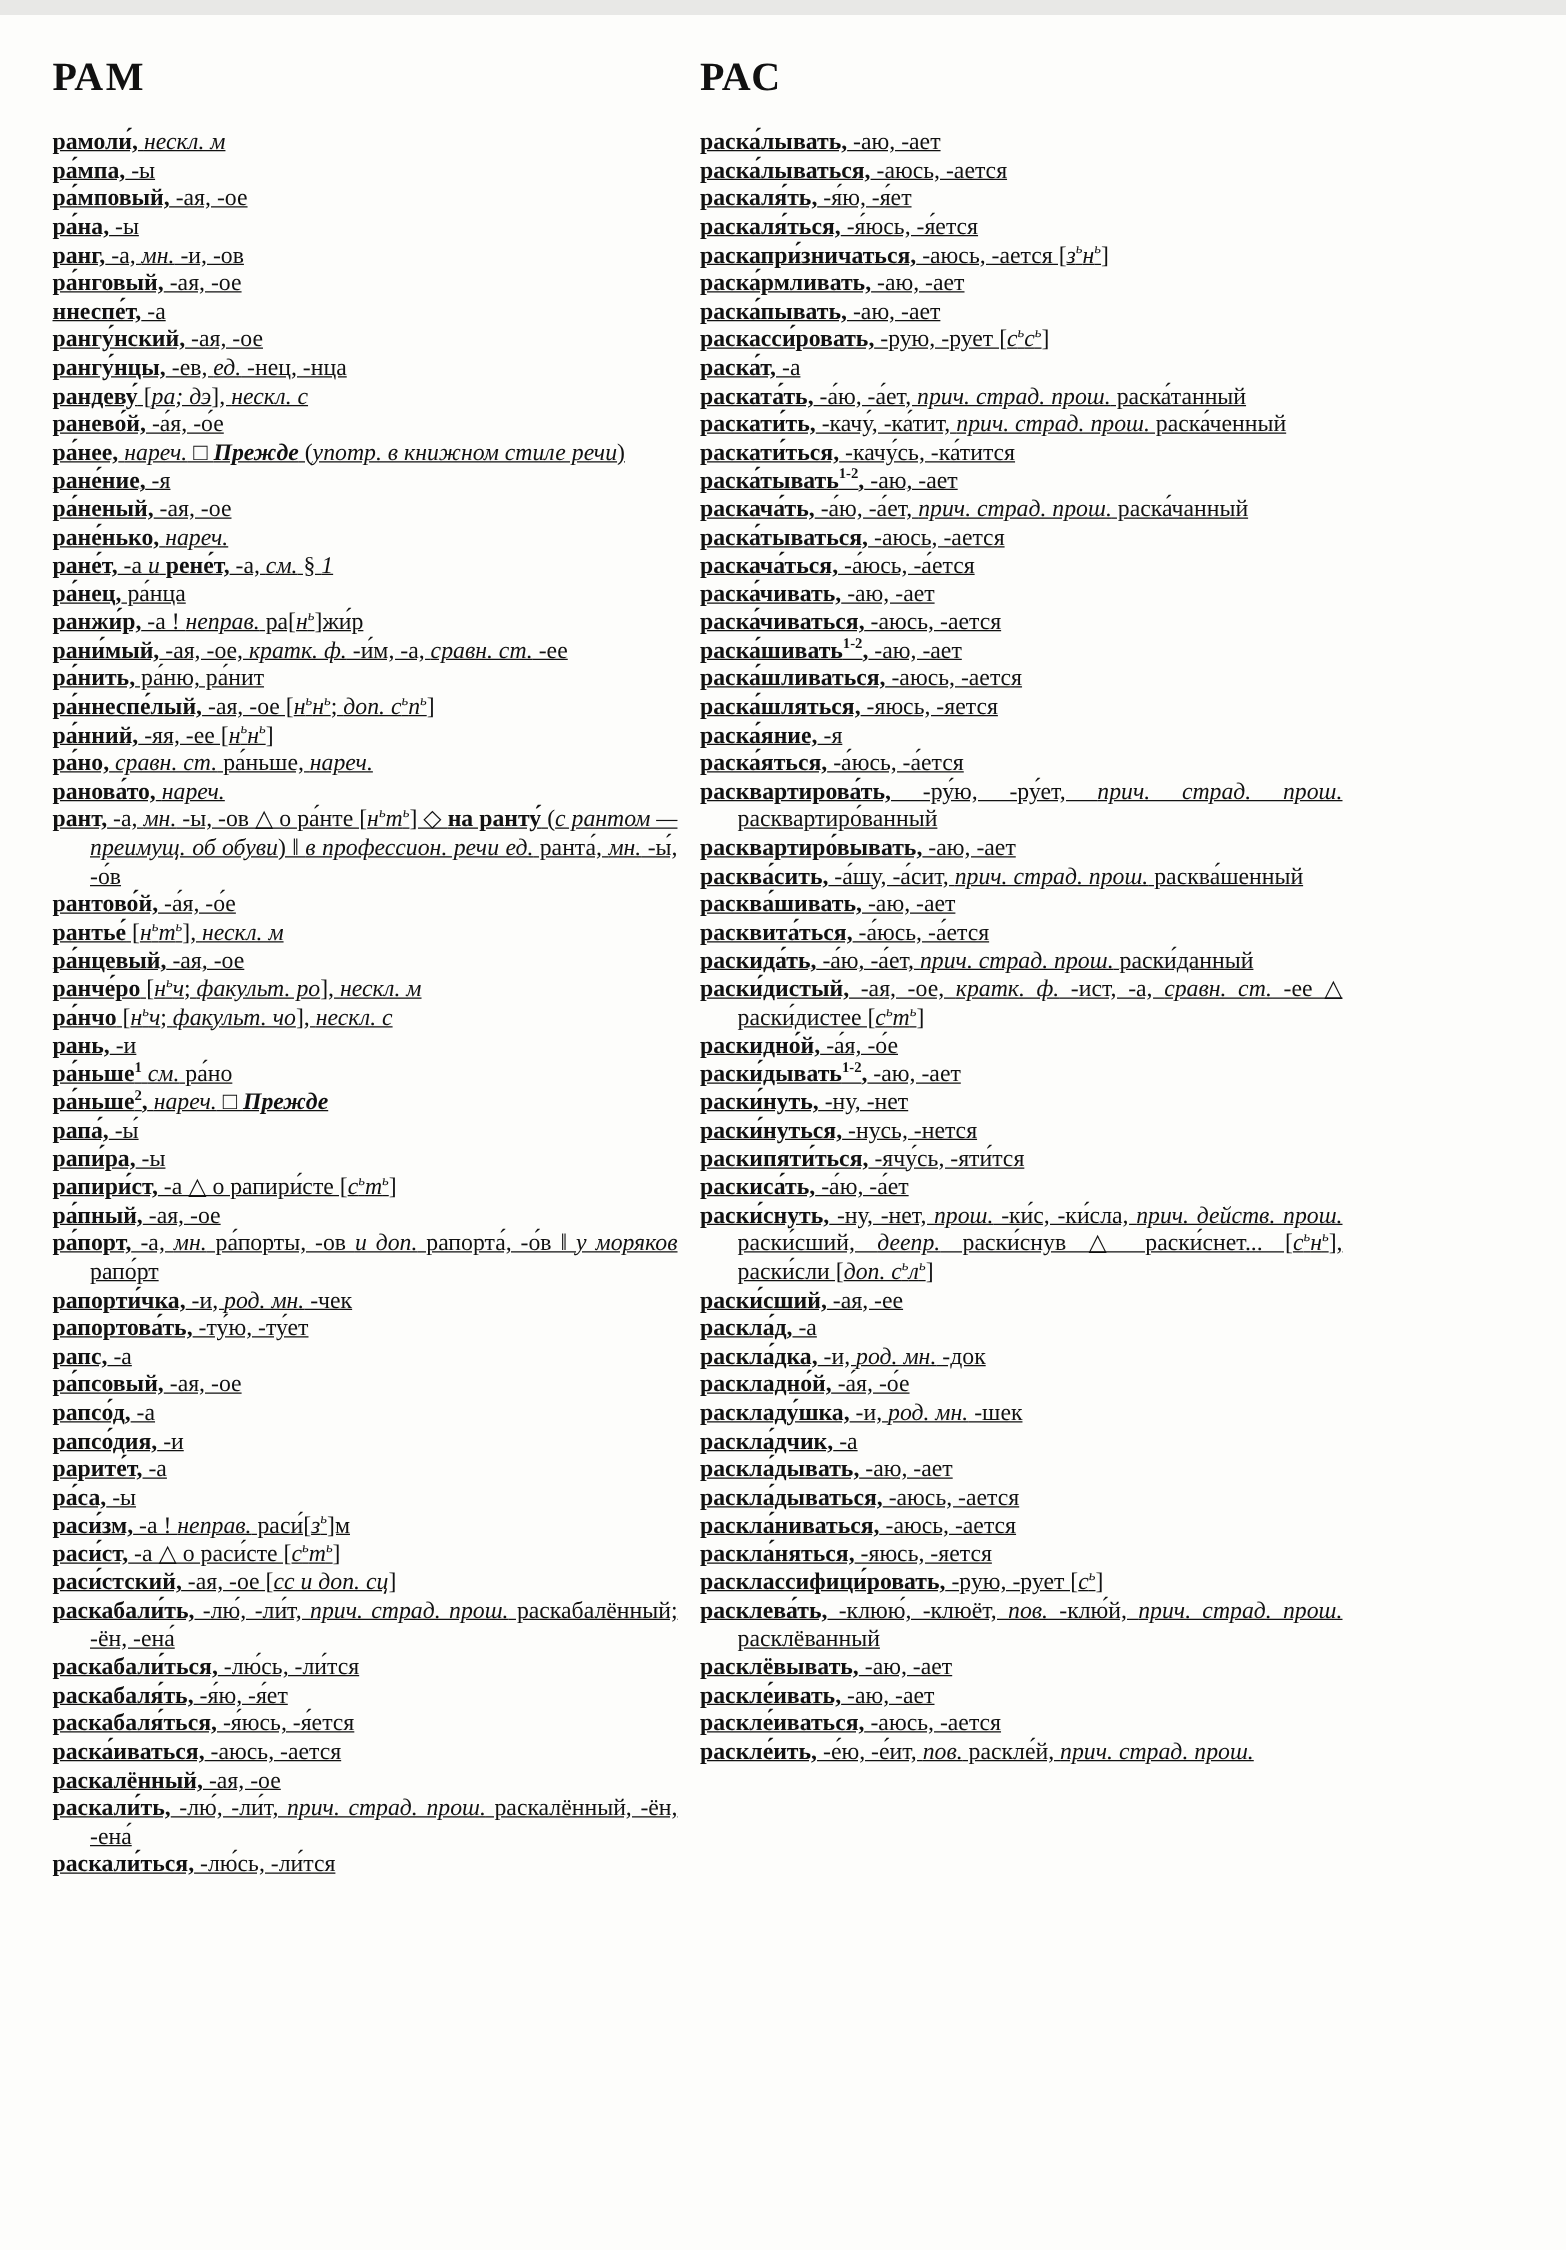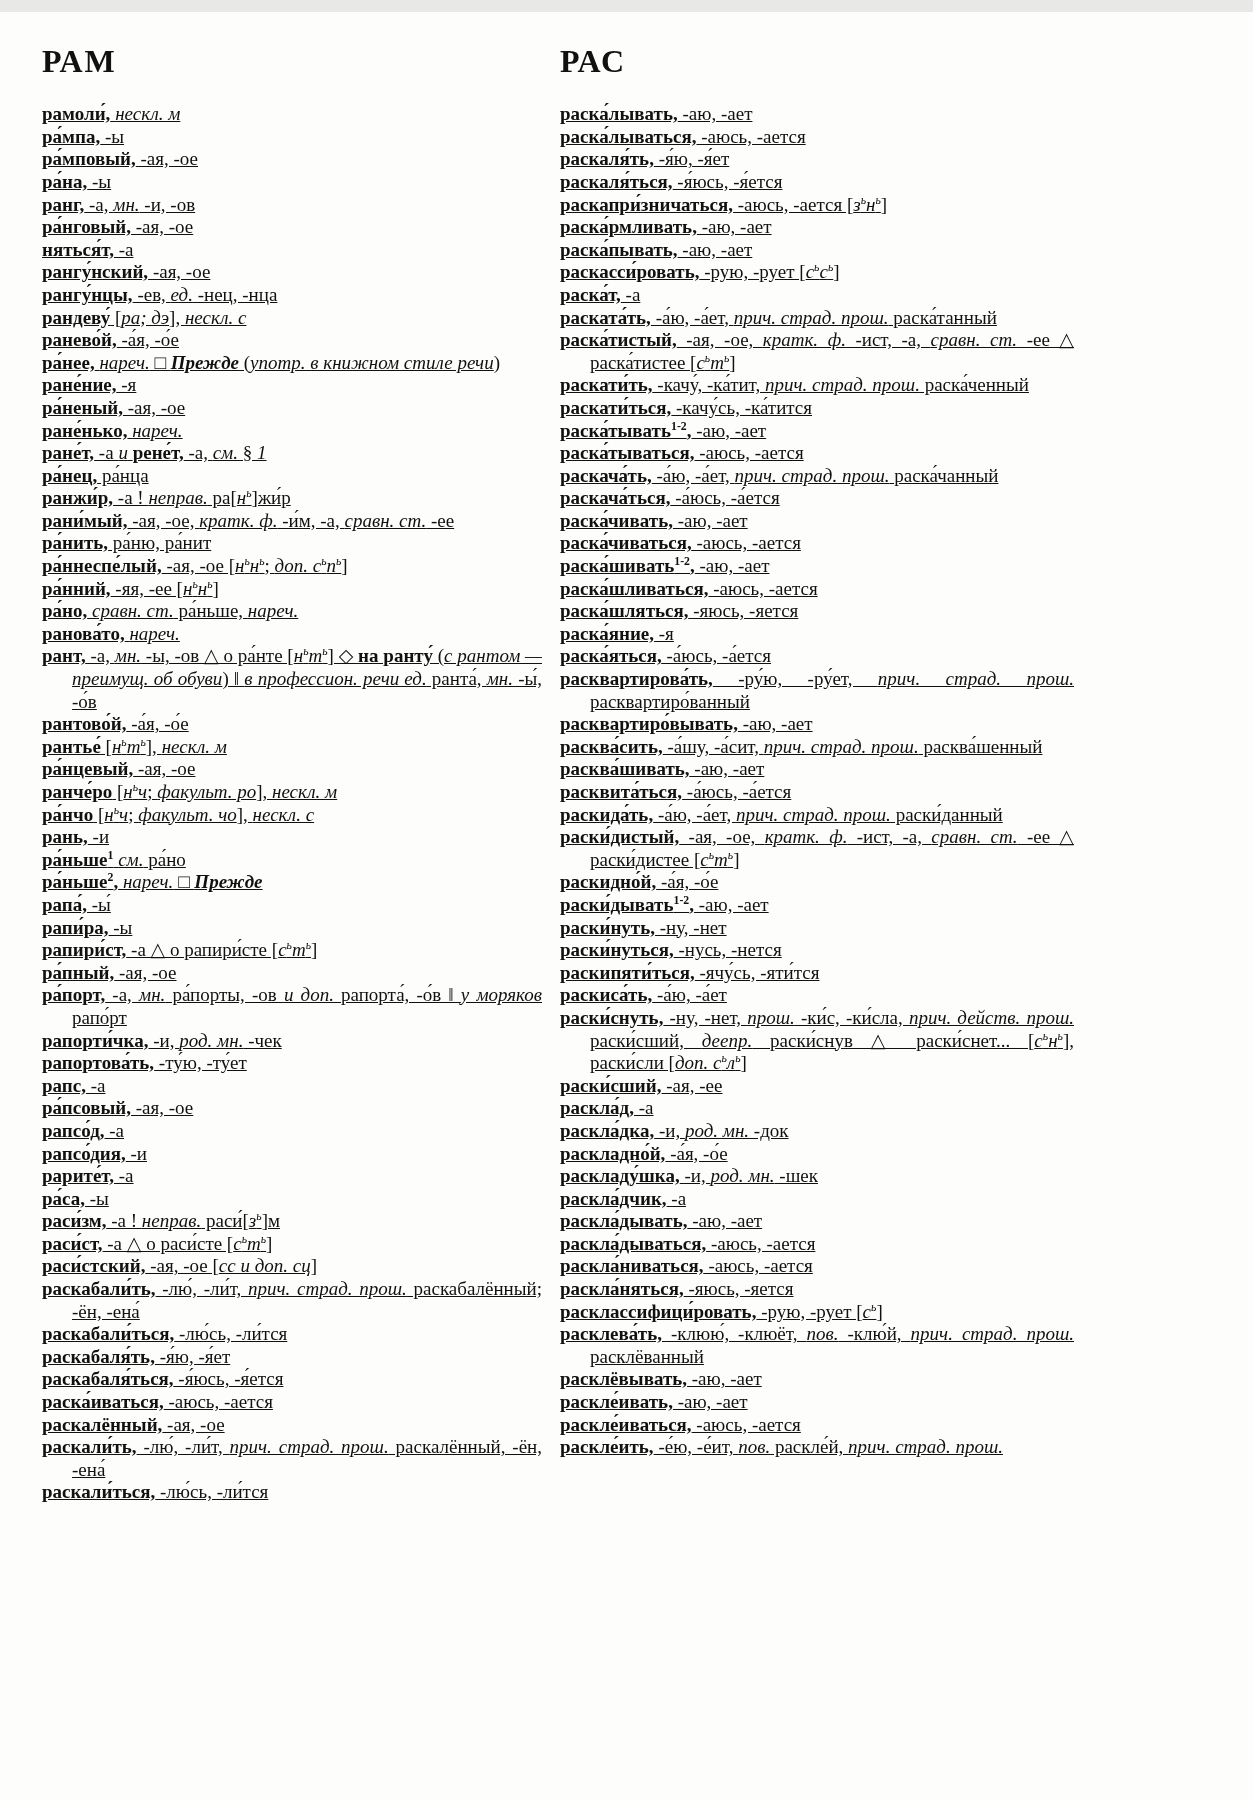--- a/index.html
+++ b/index.html
@@ -43,21 +43,21 @@
 
   <div class="column left">
     <h1 class="guide">РАМ</h1>
     <div class="entries">
         <p class="entry"><b>рамоли́,</b> <i>нескл. м</i></p>
         <p class="entry"><b>ра́мпа,</b> -ы</p>
         <p class="entry"><b>ра́мповый,</b> -ая, -ое</p>
         <p class="entry"><b>ра́на,</b> -ы</p>
         <p class="entry"><b>ранг,</b> -а, <i>мн.</i> -и, -ов</p>
         <p class="entry"><b>ра́нговый,</b> -ая, -ое</p>
-        <p class="entry"><b>няться́т,</b> -а</p>
+        <p class="entry"><b>ннеспе́т,</b> -а</p>
         <p class="entry"><b>рангу́нский,</b> -ая, -ое</p>
         <p class="entry"><b>рангу́нцы,</b> -ев, <i>ед.</i> -нец, -нца</p>
         <p class="entry"><b>рандеву́</b> [<i>ра; дэ</i>], <i>нескл. с</i></p>
         <p class="entry"><b>ранево́й,</b> -а́я, -о́е</p>
         <p class="entry"><b>ра́нее,</b> <i>нареч.</i> □ <b><i>Прежде</i></b> (<i>употр. в книжном стиле речи</i>)</p>
         <p class="entry"><b>ране́ние,</b> -я</p>
         <p class="entry"><b>ра́неный,</b> -ая, -ое</p>
         <p class="entry"><b>ране́нько,</b> <i>нареч.</i></p>
         <p class="entry"><b>ране́т,</b> -а <i>и</i> <b>рене́т,</b> -а, <i>см.</i> § <i>1</i></p>
         <p class="entry"><b>ра́нец,</b> ра́нца</p>
@@ -110,26 +110,25 @@
         <p class="entry"><b>раска́лывать,</b> -аю, -ает</p>
         <p class="entry"><b>раска́лываться,</b> -аюсь, -ается</p>
         <p class="entry"><b>раскаля́ть,</b> -я́ю, -я́ет</p>
         <p class="entry"><b>раскаля́ться,</b> -я́юсь, -я́ется</p>
         <p class="entry"><b>раскапри́зничаться,</b> -аюсь, -ается [<i>з<sup>ь</sup>н<sup>ь</sup></i>]</p>
         <p class="entry"><b>раска́рмливать,</b> -аю, -ает</p>
         <p class="entry"><b>раска́пывать,</b> -аю, -ает</p>
         <p class="entry"><b>раскасси́ровать,</b> -рую, -рует [<i>с<sup>ь</sup>с<sup>ь</sup></i>]</p>
         <p class="entry"><b>раска́т,</b> -а</p>
         <p class="entry"><b>раската́ть,</b> -а́ю, -а́ет, <i>прич. страд. прош.</i> раска́танный</p>
-        <p class="entry"><b>раска́тистый,</b> -ая, -ое, <i>кратк. ф.</i> -ист, -а, <i>сравн. ст.</i> -ее △ раска́тистее [<i>с<sup>ь</sup>т<sup>ь</sup></i>]</p>
         <p class="entry"><b>раскати́ть,</b> -качу́, -ка́тит, <i>прич. страд. прош.</i> раска́ченный</p>
         <p class="entry"><b>раскати́ться,</b> -качу́сь, -ка́тится</p>
         <p class="entry"><b>раска́тывать<sup>1-2</sup>,</b> -аю, -ает</p>
+        <p class="entry"><b>раскача́ть,</b> -а́ю, -а́ет, <i>прич. страд. прош.</i> раска́чанный</p>
         <p class="entry"><b>раска́тываться,</b> -аюсь, -ается</p>
-        <p class="entry"><b>раскача́ть,</b> -а́ю, -а́ет, <i>прич. страд. прош.</i> раска́чанный</p>
         <p class="entry"><b>раскача́ться,</b> -а́юсь, -а́ется</p>
         <p class="entry"><b>раска́чивать,</b> -аю, -ает</p>
         <p class="entry"><b>раска́чиваться,</b> -аюсь, -ается</p>
         <p class="entry"><b>раска́шивать<sup>1-2</sup>,</b> -аю, -ает</p>
         <p class="entry"><b>раска́шливаться,</b> -аюсь, -ается</p>
         <p class="entry"><b>раска́шляться,</b> -яюсь, -яется</p>
         <p class="entry"><b>раска́яние,</b> -я</p>
         <p class="entry"><b>раска́яться,</b> -а́юсь, -а́ется</p>
         <p class="entry"><b>расквартирова́ть,</b> -ру́ю, -ру́ет, <i>прич. страд. прош.</i> расквартиро́ванный</p>
         <p class="entry"><b>расквартиро́вывать,</b> -аю, -ает</p>

